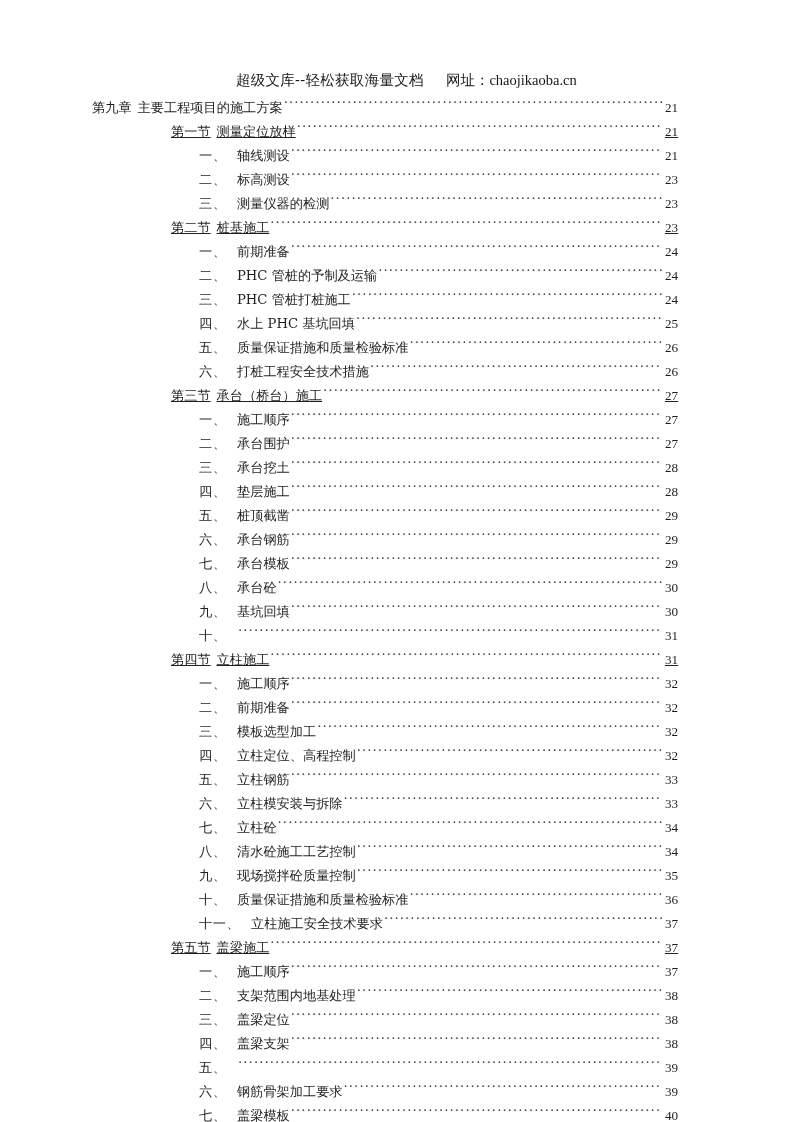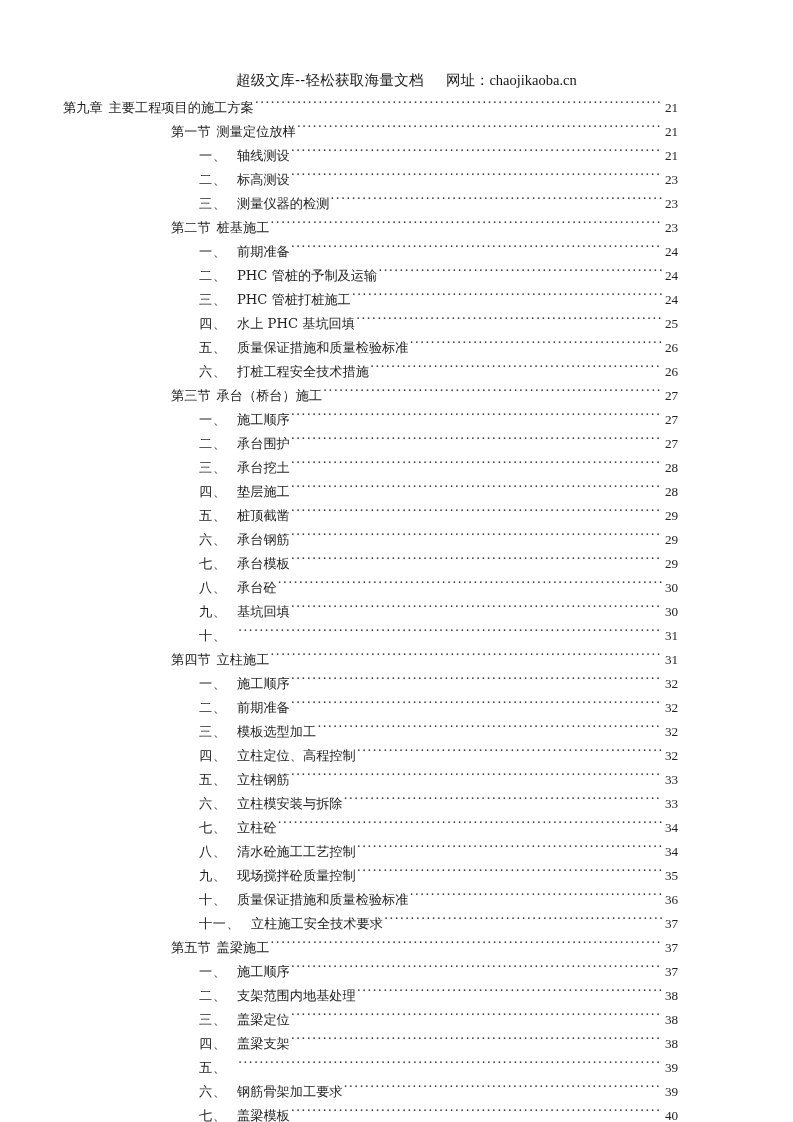--- a/index.html
+++ b/index.html
@@ -90,22 +90,22 @@
   }
   .toc-row .page-no {
     flex: 0 0 auto;
     text-align: center;
     min-width: 17px;
     font-family: "Liberation Serif", "DejaVu Serif", serif;
     font-size: 13.2px;
   }
 
   
-  .lvl-chapter { padding-left: 63px; padding-right: 113px; }
-  .lvl-section { padding-left: 171px; padding-right: 113px; }
+  .lvl-chapter { padding-left: 92px; padding-right: 113px; }
+  .lvl-section { padding-left: 171px; padding-right: 113px; text-decoration: underline; }
   .lvl-item    { padding-left: 199px; padding-right: 113px; }
 
   .lvl-item .num {
     width: 38px;
     letter-spacing: 0.5px;
   }
   .lvl-item.wide-num .num {
     width: 52px;
   }
   .lvl-chapter .num,

